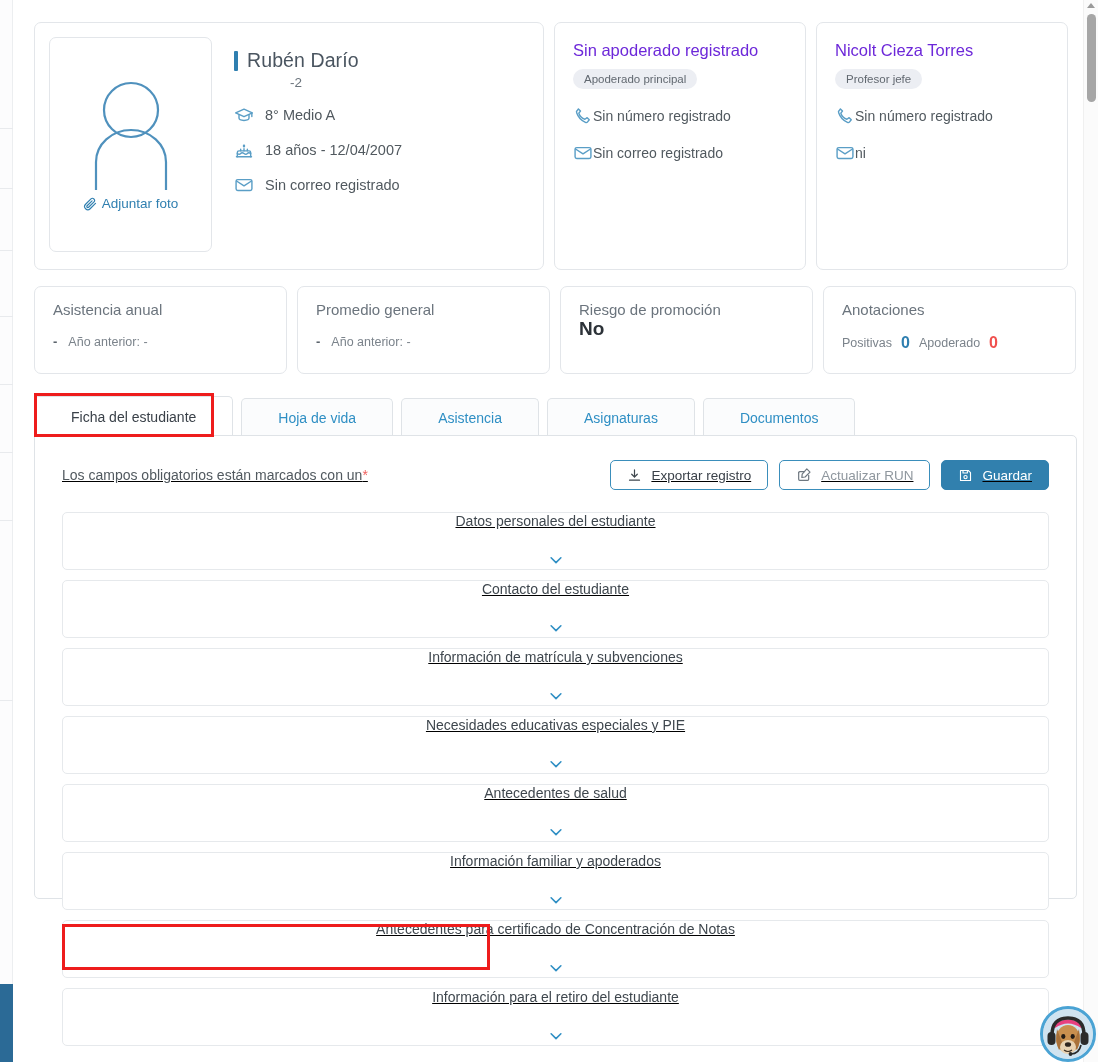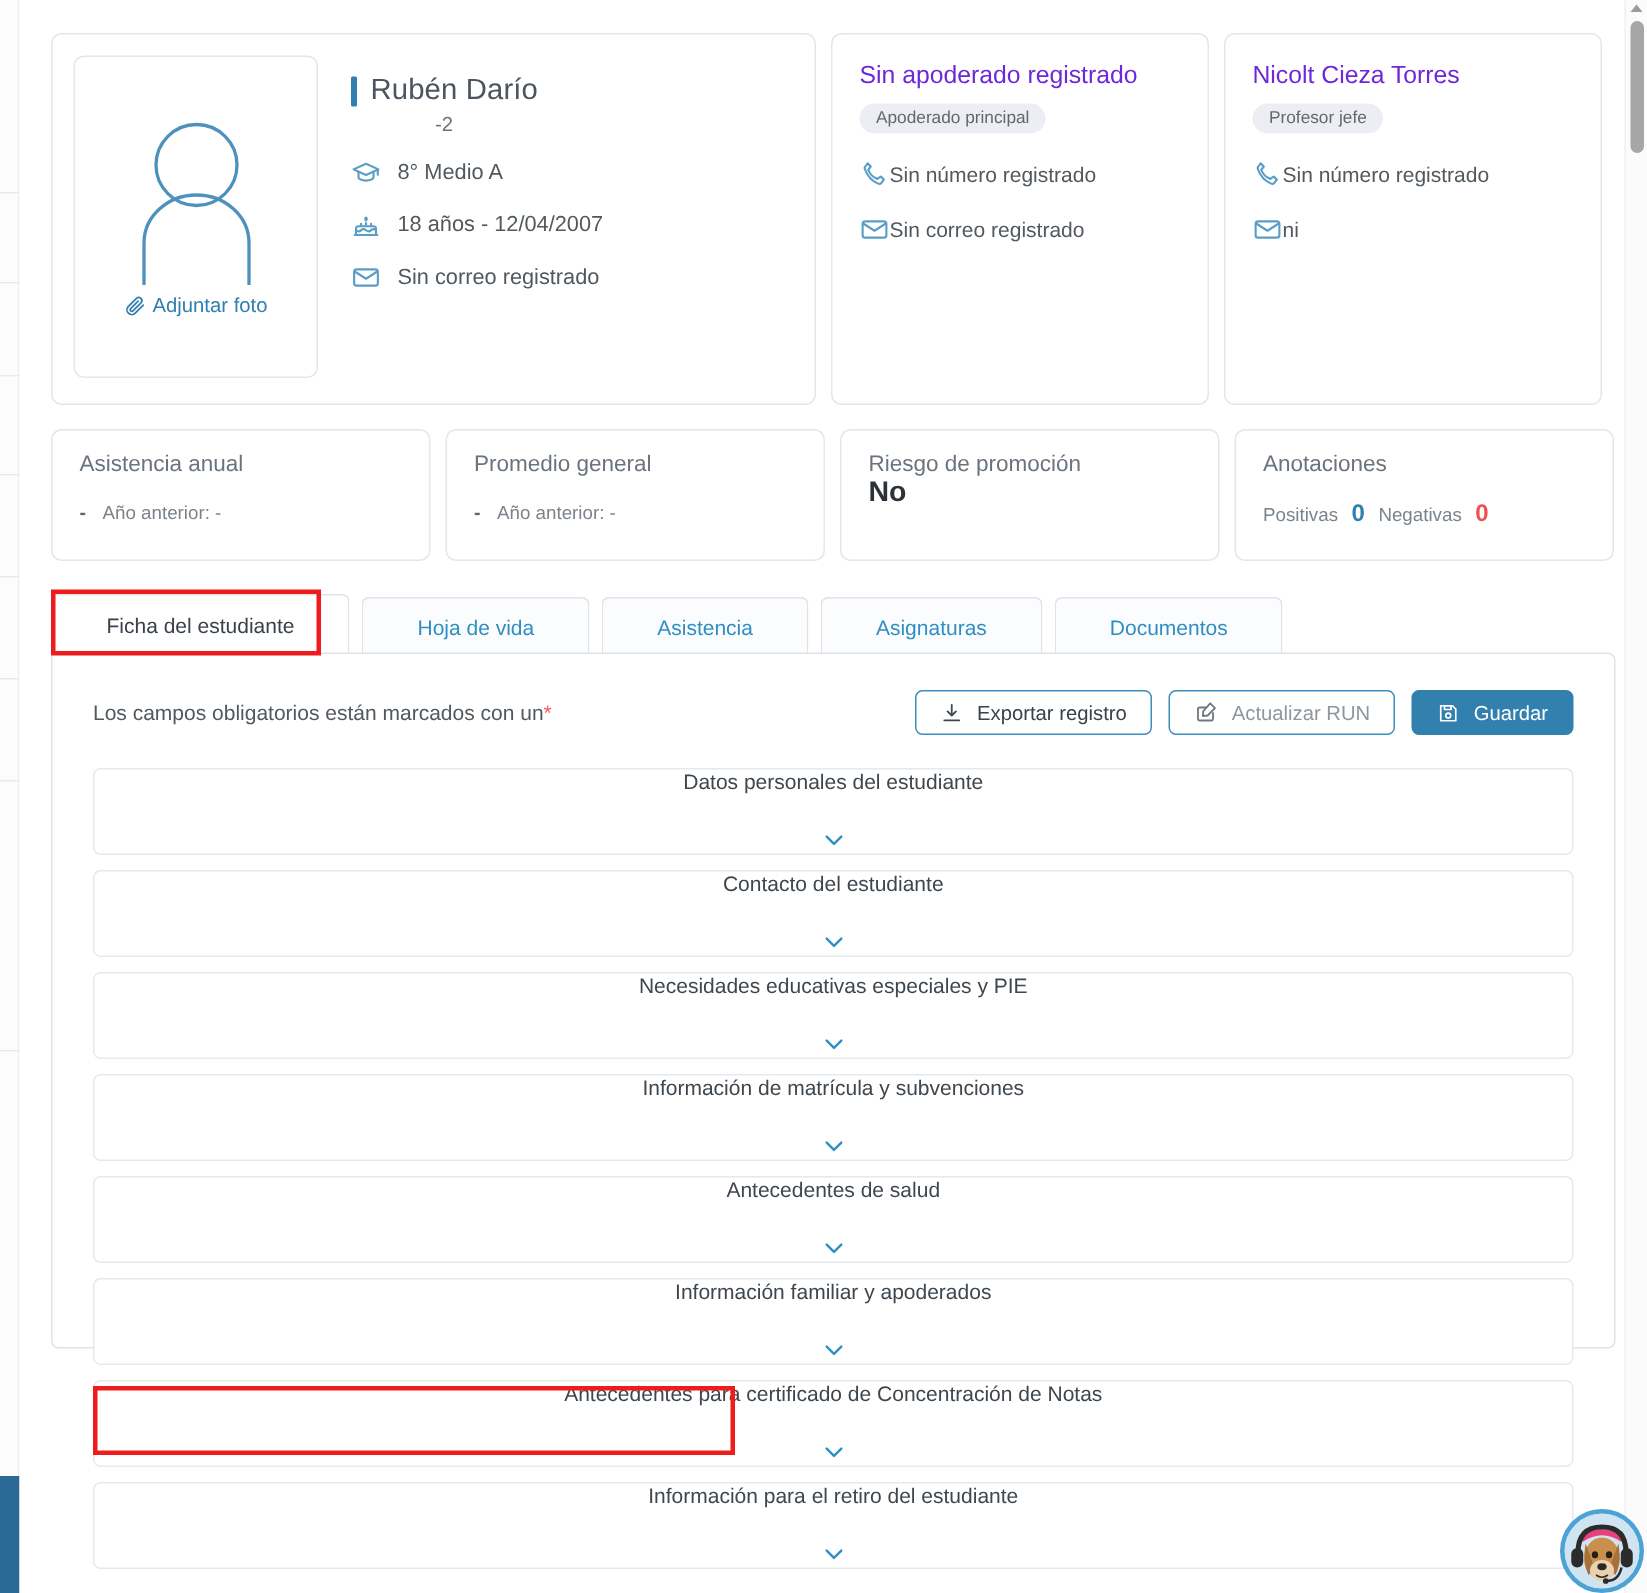--- a/index.html
+++ b/index.html
@@ -129,21 +129,21 @@
     border-radius: 5px 5px 0 0; cursor: pointer; white-space: nowrap;
   }
   .tab.active {
     background: #ffffff; color: #3a4149; height: 40px;
     border-color: #dfe3e7;
   }
 
   
   .panel {
     position: absolute; left: 21px; top: 435px; width: 1043px; height: 464px;
-    background: #fff; border: 1px solid #dfe3e7; border-radius: 0 5px 5px 5px;
+    background: #fff; border: 1px solid #dfe3e7; border-radius: 0 5px 5px 5px; text-decoration: underline;
   }
   .panel-head {
     display: flex; align-items: center; justify-content: space-between;
     padding: 24px 27px 0 27px;
   }
   .required-note { font-size: 14px; color: #51595f; }
   .required-note .star { color: #f0605e; }
   .btn-group { display: flex; gap: 11px; align-items: center; }
   .btn {
     height: 30px; padding: 0 16px; border-radius: 5px;
@@ -336,21 +336,21 @@
       <div class="stat-card">
         <div class="stat-title">Riesgo de promoción</div>
         <div class="stat-big">No</div>
       </div>
 
       <div class="stat-card">
         <div class="stat-title">Anotaciones</div>
         <div class="anot-row">
           <span>Positivas</span>
           <span class="anot-pos">0</span>
-          <span>Negativas</span>
+          <span>Apoderado</span>
           <span class="anot-neg">0</span>
         </div>
       </div>
     </div>
 
     <div class="tabs">
       <div class="tab active">
         <span>Ficha del estudiante</span>
       </div>
       <div class="tab">
@@ -425,30 +425,30 @@
         <div class="acc-item">
           <span class="acc-label">Contacto del estudiante</span>
           <span class="chev">
             <svg width="18" height="18" viewBox="0 0 24 24" fill="none" stroke="#2f8fc4" stroke-width="2.1" stroke-linecap="round" stroke-linejoin="round">
                 <path d="M5.5 9 12 15.5 18.5 9"></path>
               </svg>
           </span>
         </div>
 
         <div class="acc-item">
+          <span class="acc-label">Información de matrícula y subvenciones</span>
+          <span class="chev">
+            <svg width="18" height="18" viewBox="0 0 24 24" fill="none" stroke="#2f8fc4" stroke-width="2.1" stroke-linecap="round" stroke-linejoin="round">
+                <path d="M5.5 9 12 15.5 18.5 9"></path>
+              </svg>
+          </span>
+        </div>
+
+        <div class="acc-item">
           <span class="acc-label">Necesidades educativas especiales y PIE</span>
-          <span class="chev">
-            <svg width="18" height="18" viewBox="0 0 24 24" fill="none" stroke="#2f8fc4" stroke-width="2.1" stroke-linecap="round" stroke-linejoin="round">
-                <path d="M5.5 9 12 15.5 18.5 9"></path>
-              </svg>
-          </span>
-        </div>
-
-        <div class="acc-item">
-          <span class="acc-label">Información de matrícula y subvenciones</span>
           <span class="chev">
             <svg width="18" height="18" viewBox="0 0 24 24" fill="none" stroke="#2f8fc4" stroke-width="2.1" stroke-linecap="round" stroke-linejoin="round">
                 <path d="M5.5 9 12 15.5 18.5 9"></path>
               </svg>
           </span>
         </div>
 
         <div class="acc-item">
           <span class="acc-label">Antecedentes de salud</span>
           <span class="chev">

